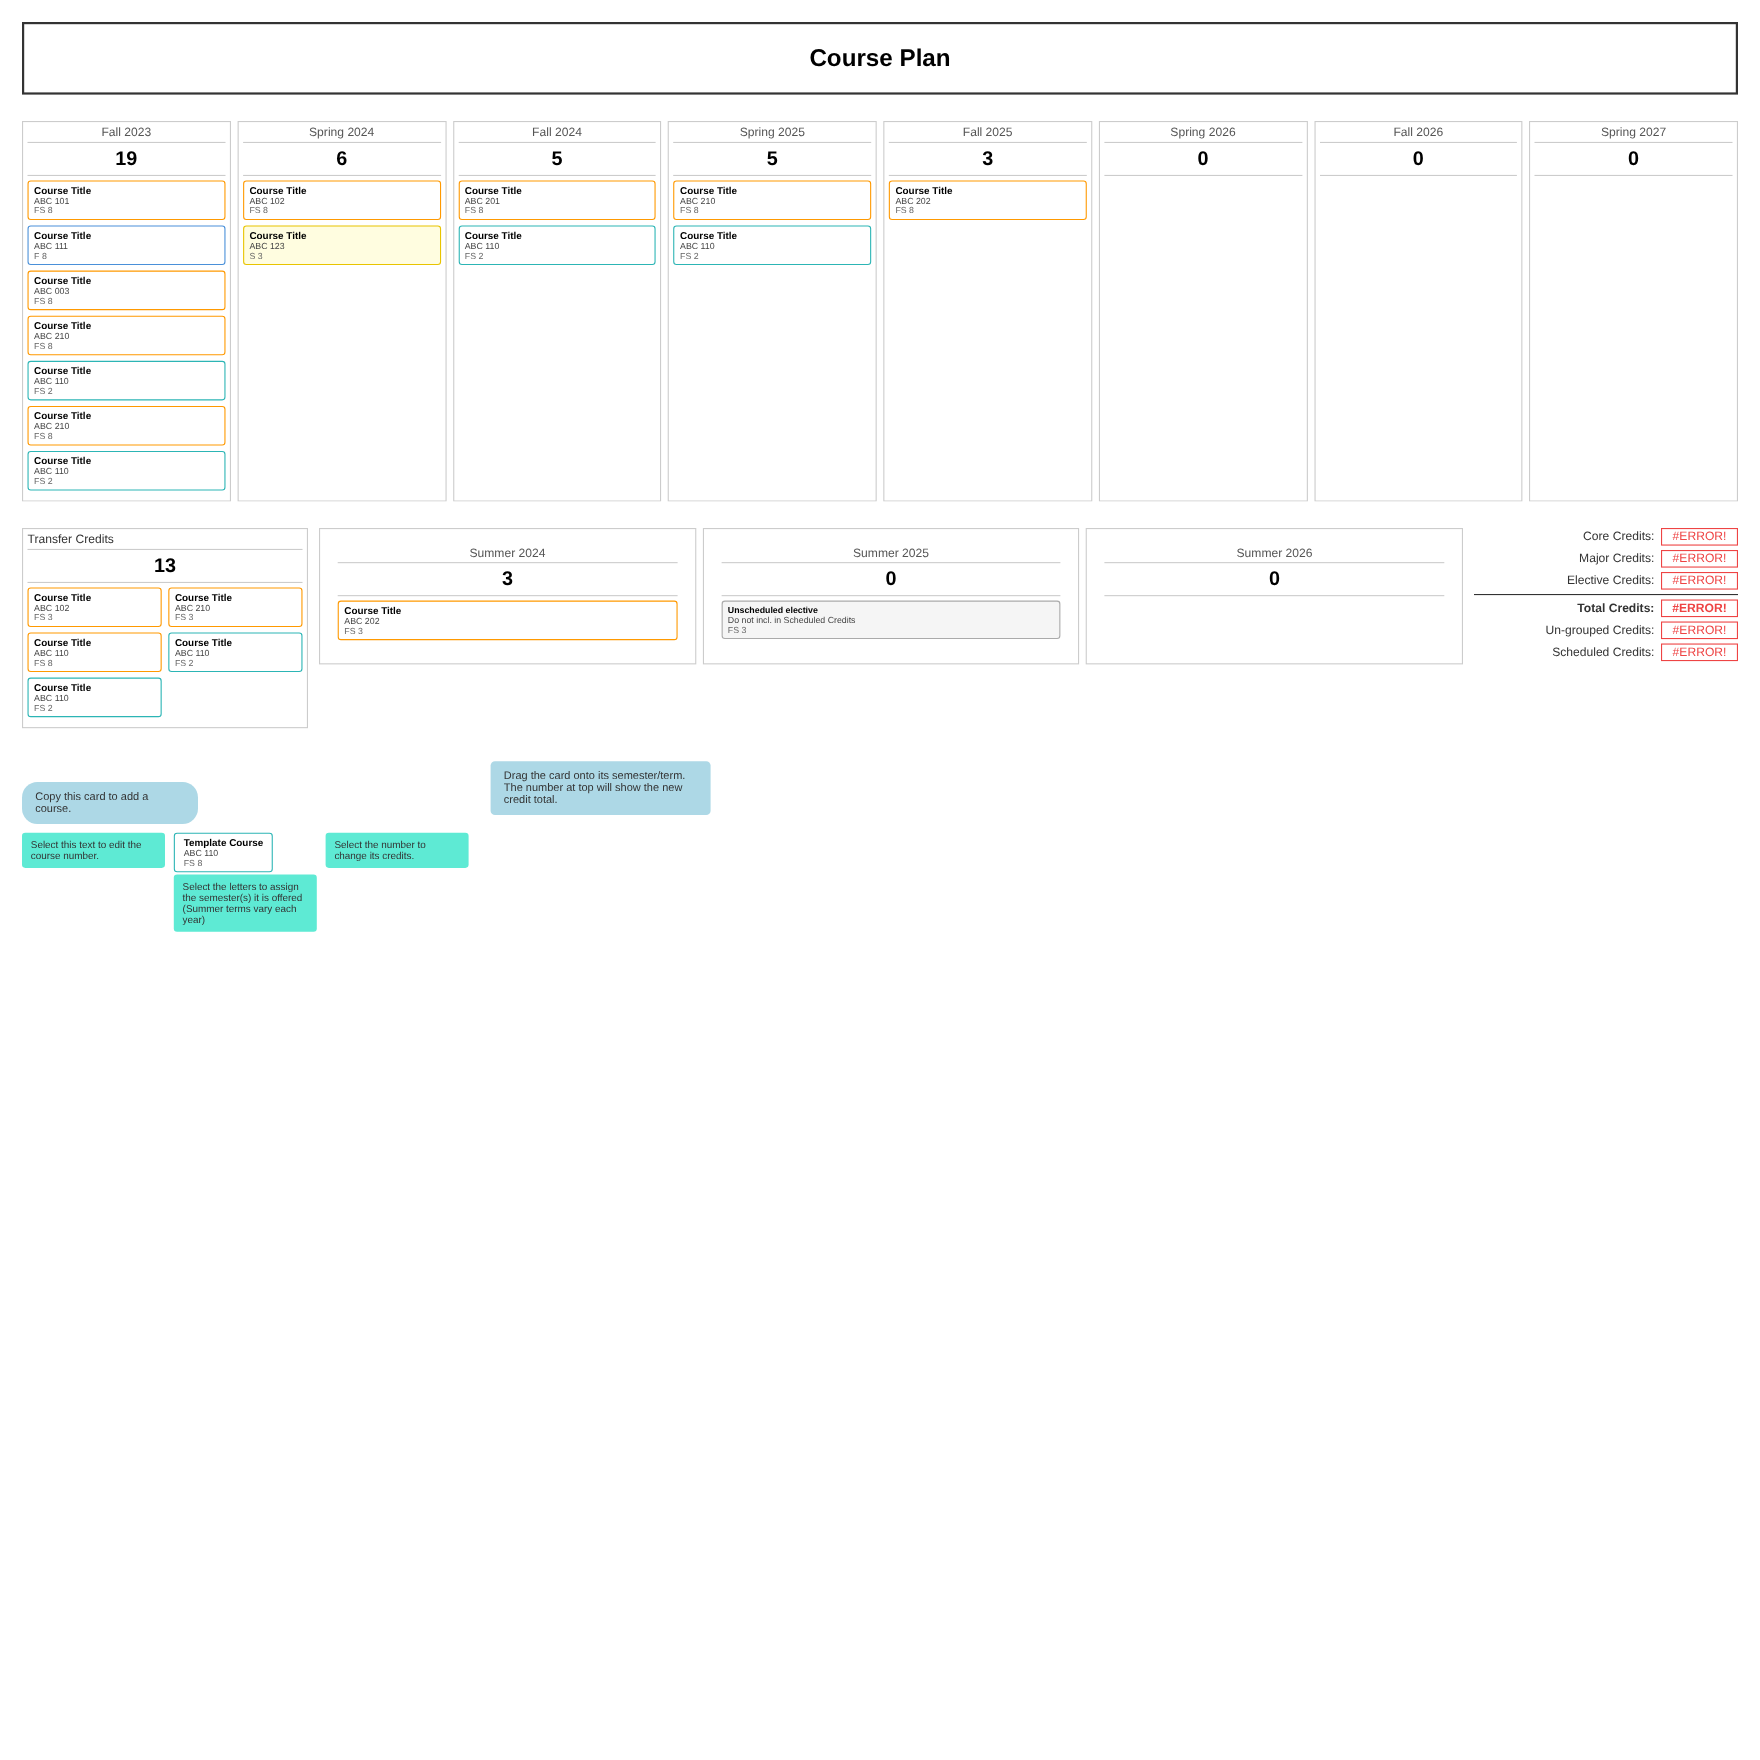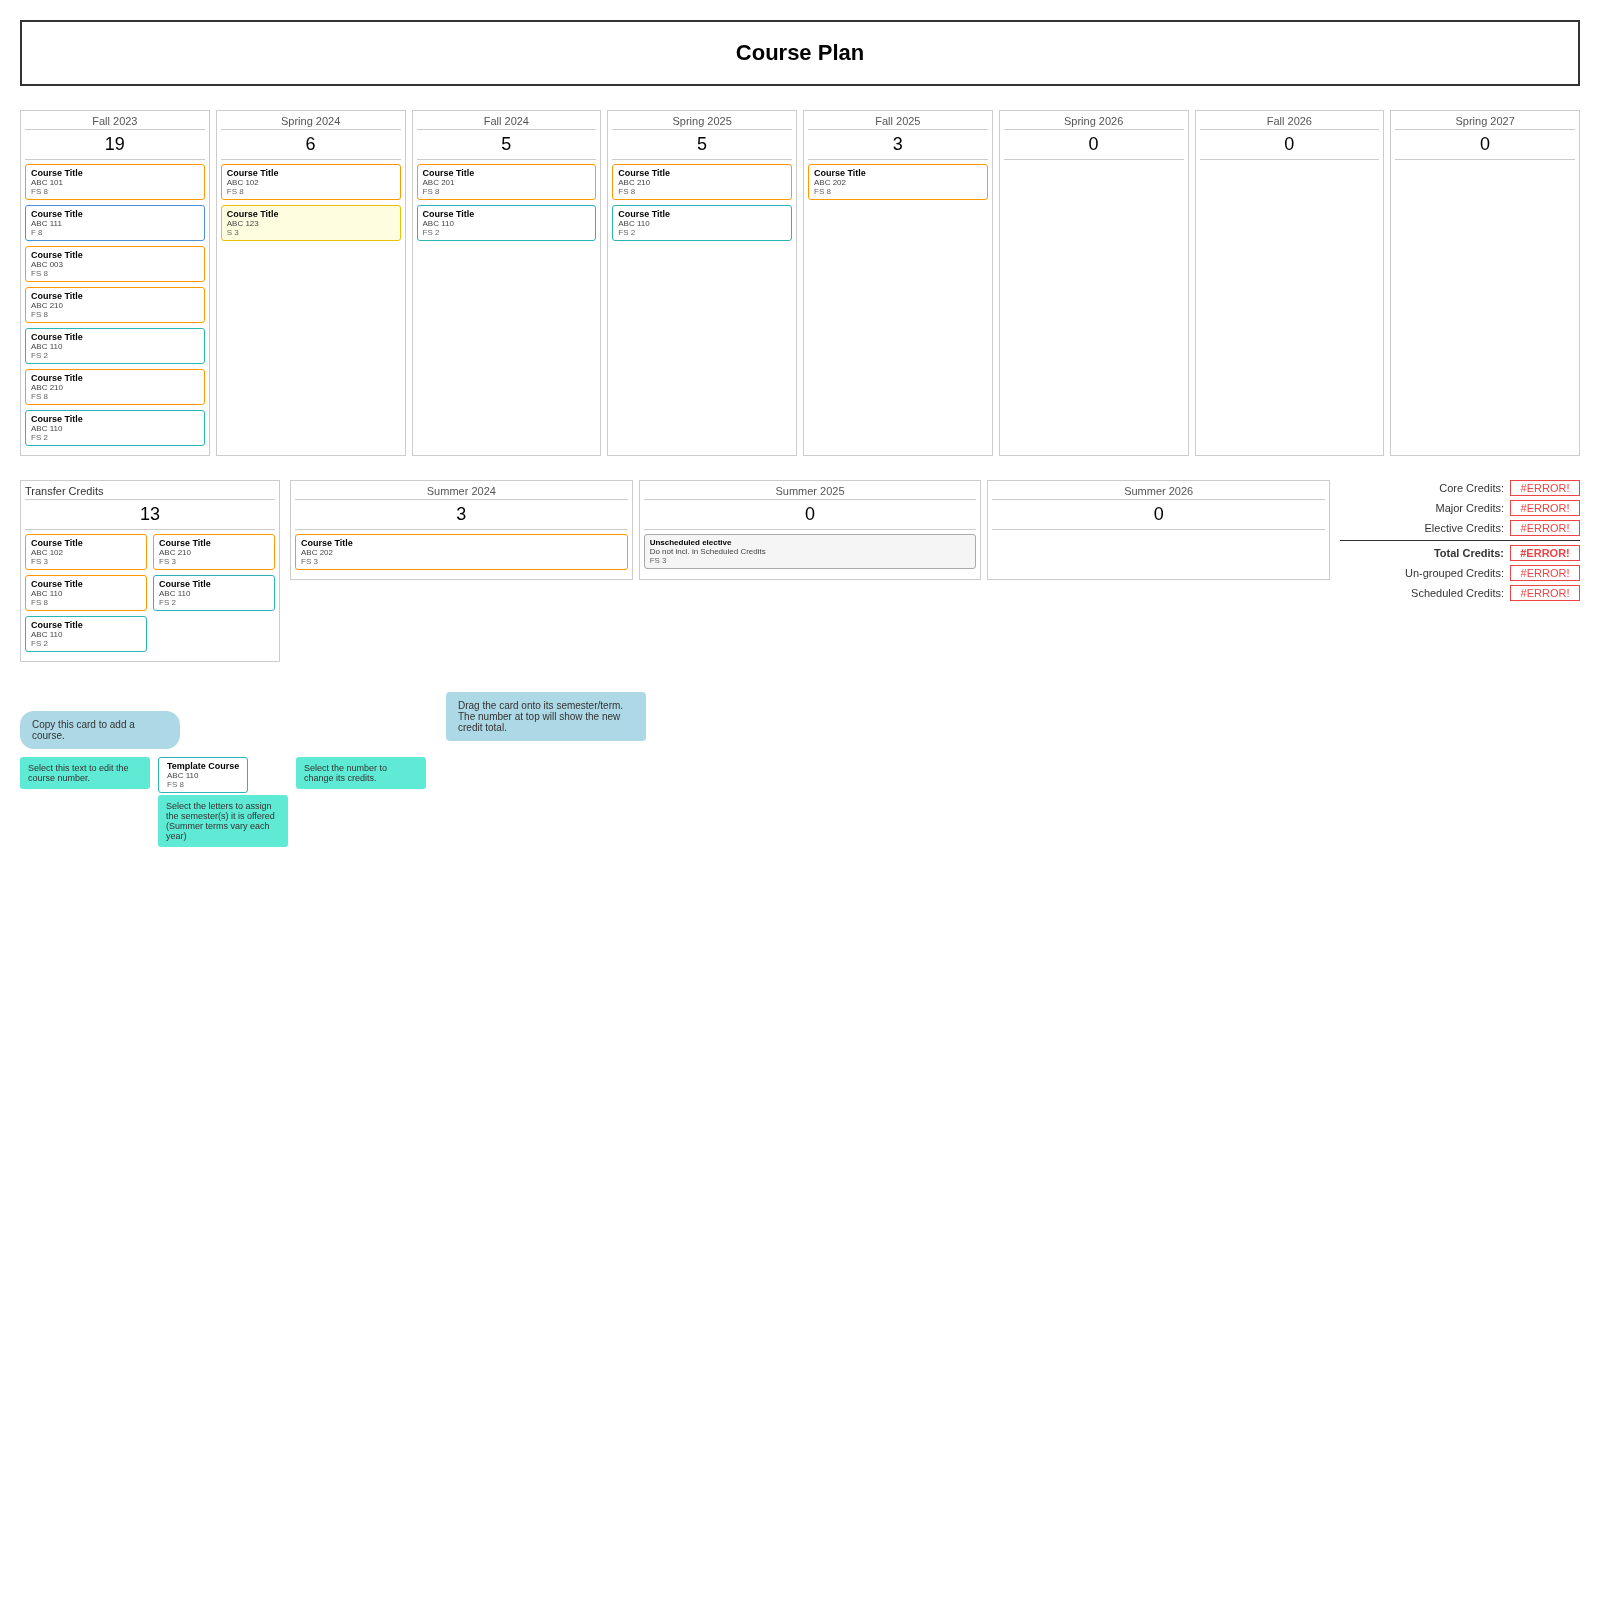--- a/index.html
+++ b/index.html
@@ -33,21 +33,21 @@
       text-align: center;
       font-size: 11px;
       color: #555;
       padding-bottom: 2px;
       border-bottom: 1px solid #ccc;
     }
 
     .semester-credits {
       text-align: center;
       font-size: 18px;
-      font-weight: normal;
+      font-weight: bold;
       padding: 4px 0;
       border-bottom: 1px solid #ccc;
       margin-bottom: 4px;
     }
 
     
     .course-card {
       border: 1.5px solid #f90;
       border-radius: 3px;
       padding: 3px 5px;
@@ -89,21 +89,21 @@
     .transfer-inner {
       display: flex;
       gap: 6px;
     }
     .transfer-half { flex: 1; }
 
     .summer-col {
       border: 1px solid #ccc;
       min-width: 130px;
       flex: 1;
-      padding: 4px;
+      padding: 16px;
     }
 
     
     .credits-summary {
       margin-left: auto;
       min-width: 240px;
     }
 
     .credits-row {
       display: flex;

